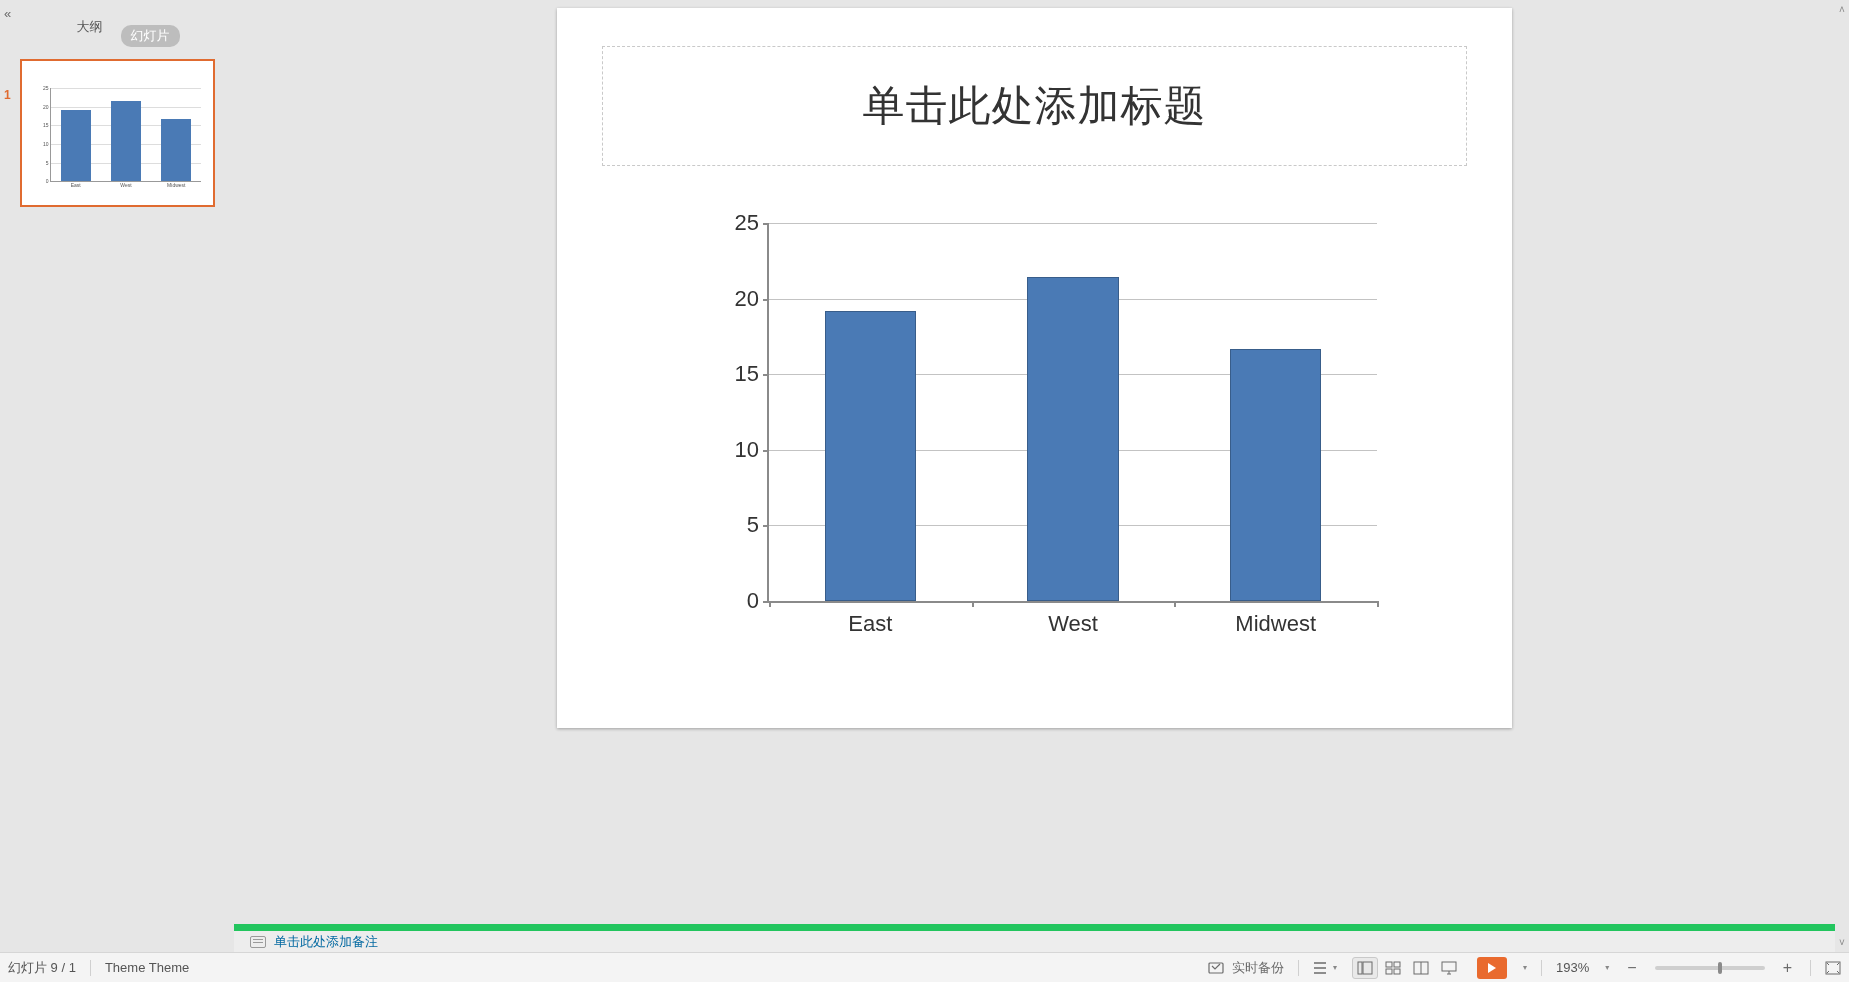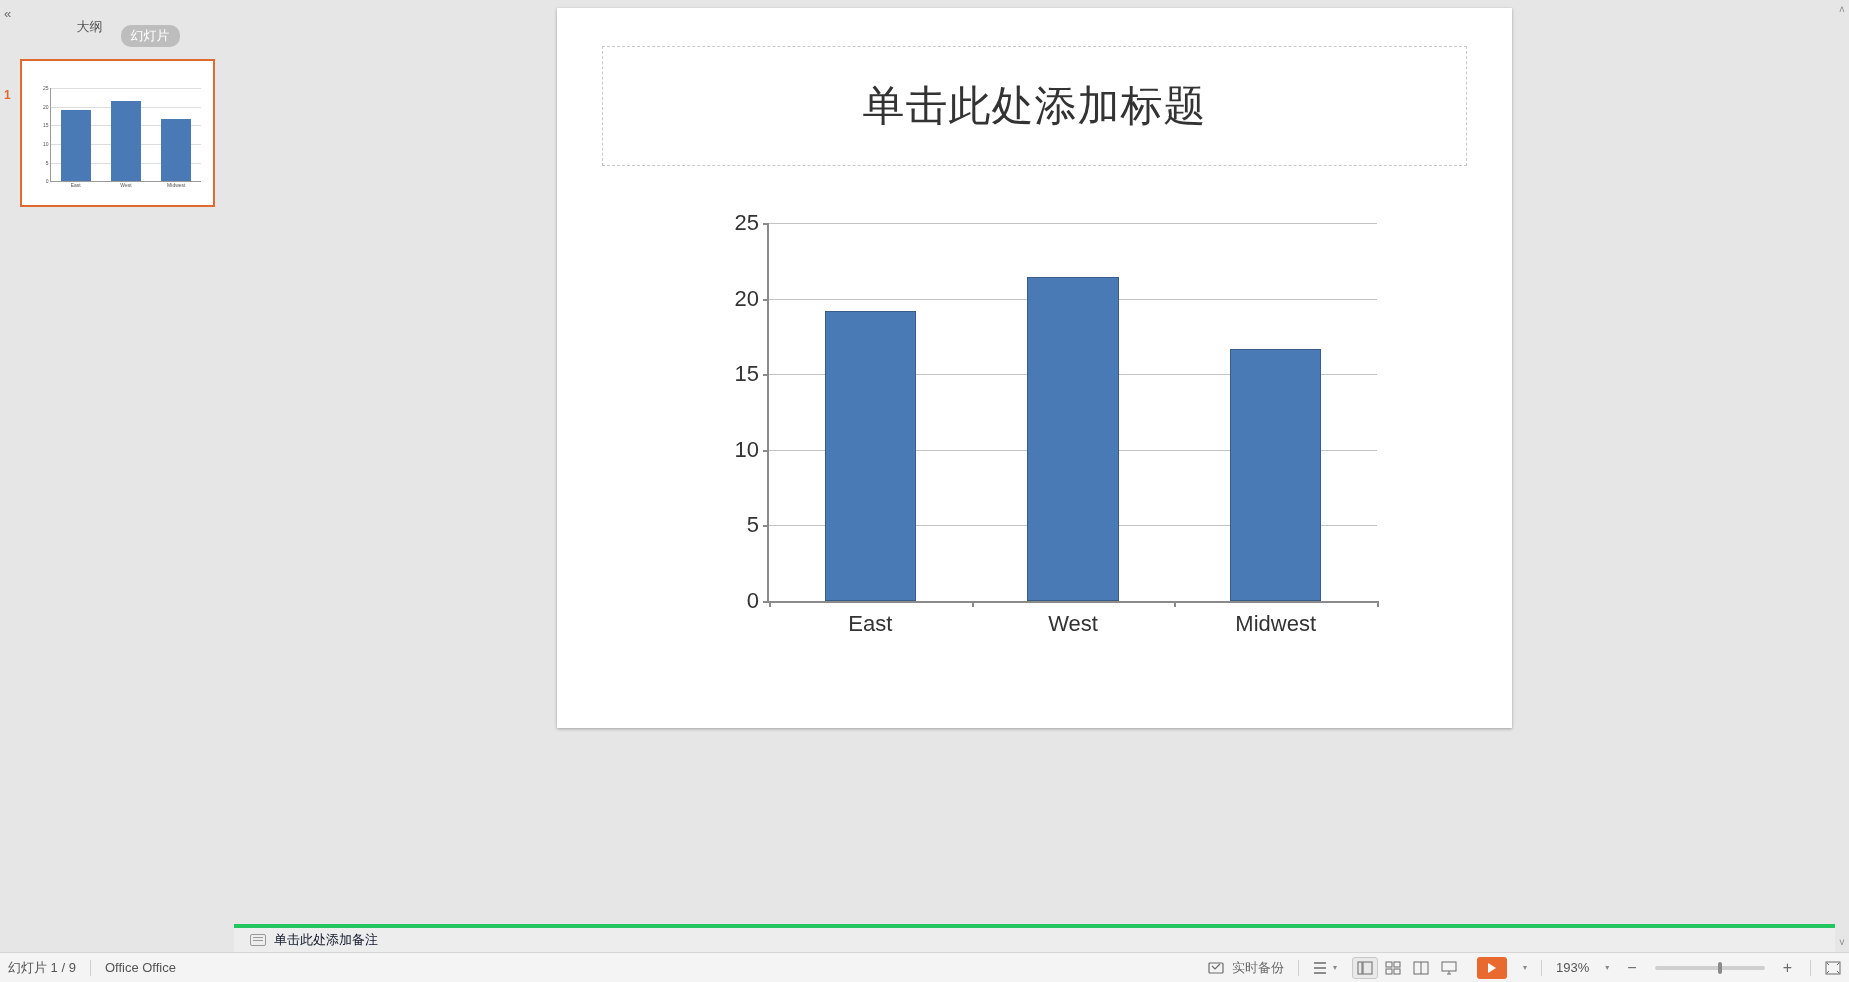--- a/index.html
+++ b/index.html
@@ -34,21 +34,21 @@
   .hgrid { position:absolute; left:0; right:0; border-top:1.5px solid #c3c3c3; }
   .ytick { position:absolute; right:100%; font-size:22px; color:#333; transform:translateY(-50%); padding-right:10px; }
   .ytick-mark { position:absolute; right:100%; width:6px; border-top:2px solid #8a8a8a;}
   .bar { position:absolute; bottom:0; width:90px; background:#4a7ab5; border:1px solid #385d8a;}
   .xtick { position:absolute; top:100%; font-size:22px; color:#333; transform:translateX(-50%); padding-top:10px; white-space:nowrap;}
   .xtick-mark { position:absolute; top:100%; height:6px; border-left:2px solid #8a8a8a;}
   
   .vscroll { width:14px; background:#e6e6e6; display:flex; flex-direction:column; align-items:center; justify-content:flex-start;}
   .vscroll-up, .vscroll-down { font-size:10px; color:#888; padding:4px 0; cursor:pointer;}
   
-  .notes { height:28px; background:#ededed; border-top:4px solid #22c55e; display:flex; align-items:center; padding-left:16px; gap:8px; font-size:13px; color:#0f172a;}
+  .notes { height:28px; background:#ededed; border-top:7px solid #22c55e; display:flex; align-items:center; padding-left:16px; gap:8px; font-size:13px; color:#0369a1;}
   .notes-icon { width:16px; height:12px; border:1.2px solid #9a9a9a; border-radius:2px; position:relative;}
   .notes-icon::after { content:""; position:absolute; left:2px; right:2px; top:2px; border-top:1.2px solid #9a9a9a; box-shadow:0 3px 0 #9a9a9a;}
   
   .status { height:30px; background:#f4f4f4; border-top:1px solid #d6d6d6; display:flex; align-items:center; font-size:13px; color:#555; padding:0 8px; gap:14px;}
   .status .sep { width:1px; height:16px; background:#d0d0d0;}
   .spacer { flex:1; }
   .sb-icon { display:inline-flex; align-items:center; justify-content:center; cursor:pointer; color:#6b6b6b;}
   .sb-group { display:flex; align-items:center; gap:2px; border:1px solid transparent;}
   .view-btn { width:26px; height:22px; display:flex; align-items:center; justify-content:center; border:1px solid transparent; border-radius:3px;}
   .view-btn.active { background:#e9e9e9; border-color:#c9c9c9;}
@@ -148,23 +148,23 @@
     </div>
 
     <div class="vscroll">
       <span class="vscroll-up">˄</span>
       <div style="flex:1"></div>
       <span class="vscroll-down">˅</span>
     </div>
   </div>
 
   <div class="status">
-    <span>幻灯片 1 / 9</span>
-    <span class="sep"></span>
-    <span>Office Office</span>
+    <span>幻灯片 9 / 1</span>
+    <span class="sep"></span>
+    <span>Theme Theme</span>
     <span class="spacer"></span>
 
     <span class="sb-icon" style="gap:8px;">
       <svg width="16" height="14" viewBox="0 0 16 14">
           <rect x="1" y="2" width="14" height="10" rx="1" fill="none" stroke="#6b6b6b" stroke-width="1.2"></rect>
           <path d="M4 5l3 3 5-5" fill="none" stroke="#6b6b6b" stroke-width="1.2"></path>
         </svg>
       <span>实时备份</span>
     </span>
 

